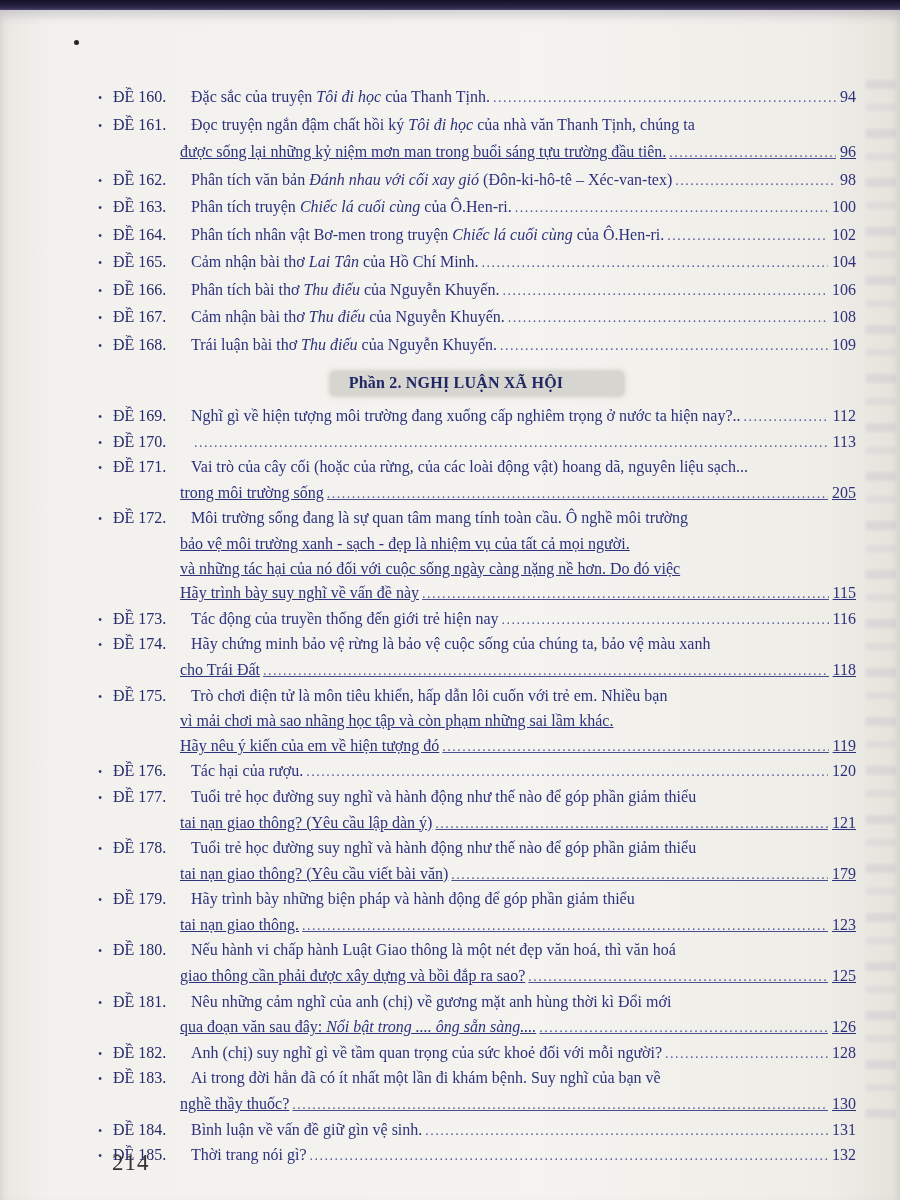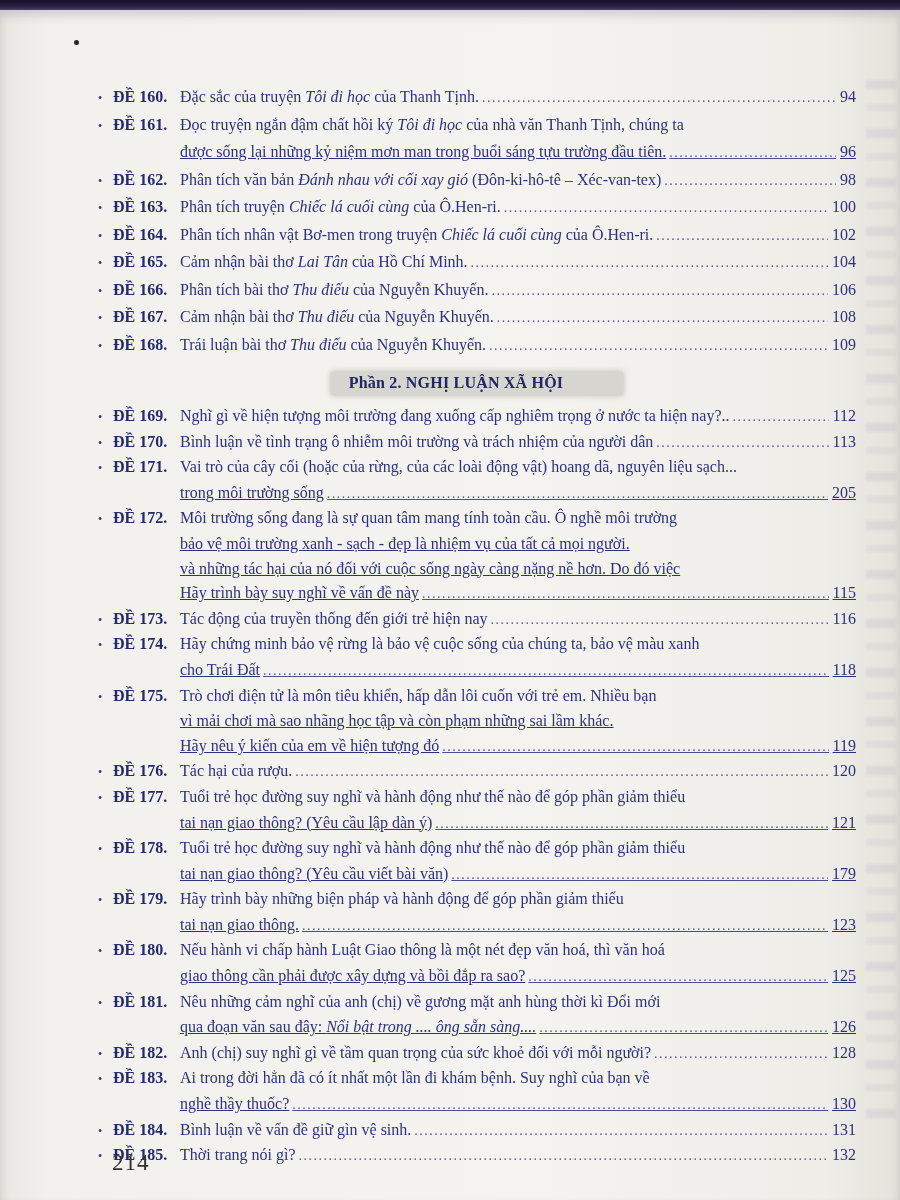--- a/index.html
+++ b/index.html
@@ -37,22 +37,22 @@
   .toc-line{
     display:flex;align-items:baseline;
     font-size:16px;line-height:26.5px;
     white-space:nowrap;
   }
   .part2-list .toc-line{line-height:24.6px;}
   .toc-line .bullet{
     flex:0 0 15px;width:15px;font-size:12px;color:#2c327c;
   }
   .toc-line .label{
-    flex:0 0 auto;min-width:62px;margin-right:5px;
-    font-weight:bold;color:#242a6b;
+    flex:0 0 auto;min-width:62px;margin-right:16px;
+    font-weight:normal;color:#242a6b;
   }
   .toc-line .txt{flex:0 0 auto;}
   .toc-line .txt em{font-style:italic;}
   .toc-line.cont{padding-left:82px;text-decoration:underline;}
   .toc-line .leader{
     flex:1 1 auto;overflow:hidden;min-width:10px;
     margin:0 4px 0 3px;
     letter-spacing:1.5px;font-size:14px;
     color:#3a4090;opacity:.85;
   }
@@ -181,21 +181,20 @@
             <span class="label">ĐỀ 169.</span>
             <span class="txt"><span>Nghĩ gì về hiện tượng môi trường đang xuống cấp nghiêm trọng ở nước ta hiện nay?..</span></span>
             <span class="leader">............................................................................................................................................................................................................................</span>
             <span class="pg">112</span>
           </div>
         </div>
         <div class="toc-entry">
           <div class="toc-line">
             <span class="bullet">•</span>
             <span class="label">ĐỀ 170.</span>
-            <span class="txt"><span>Bình luận về tình trạng ô nhiễm môi trường và trách nhiệm của người dân</span></span>
             <span class="leader">............................................................................................................................................................................................................................</span>
             <span class="pg">113</span>
           </div>
         </div>
         <div class="toc-entry">
           <div class="toc-line">
             <span class="bullet">•</span>
             <span class="label">ĐỀ 171.</span>
             <span class="txt"><span>Vai trò của cây cối (hoặc của rừng, của các loài động vật) hoang dã, nguyên liệu sạch...</span></span>
           </div>

